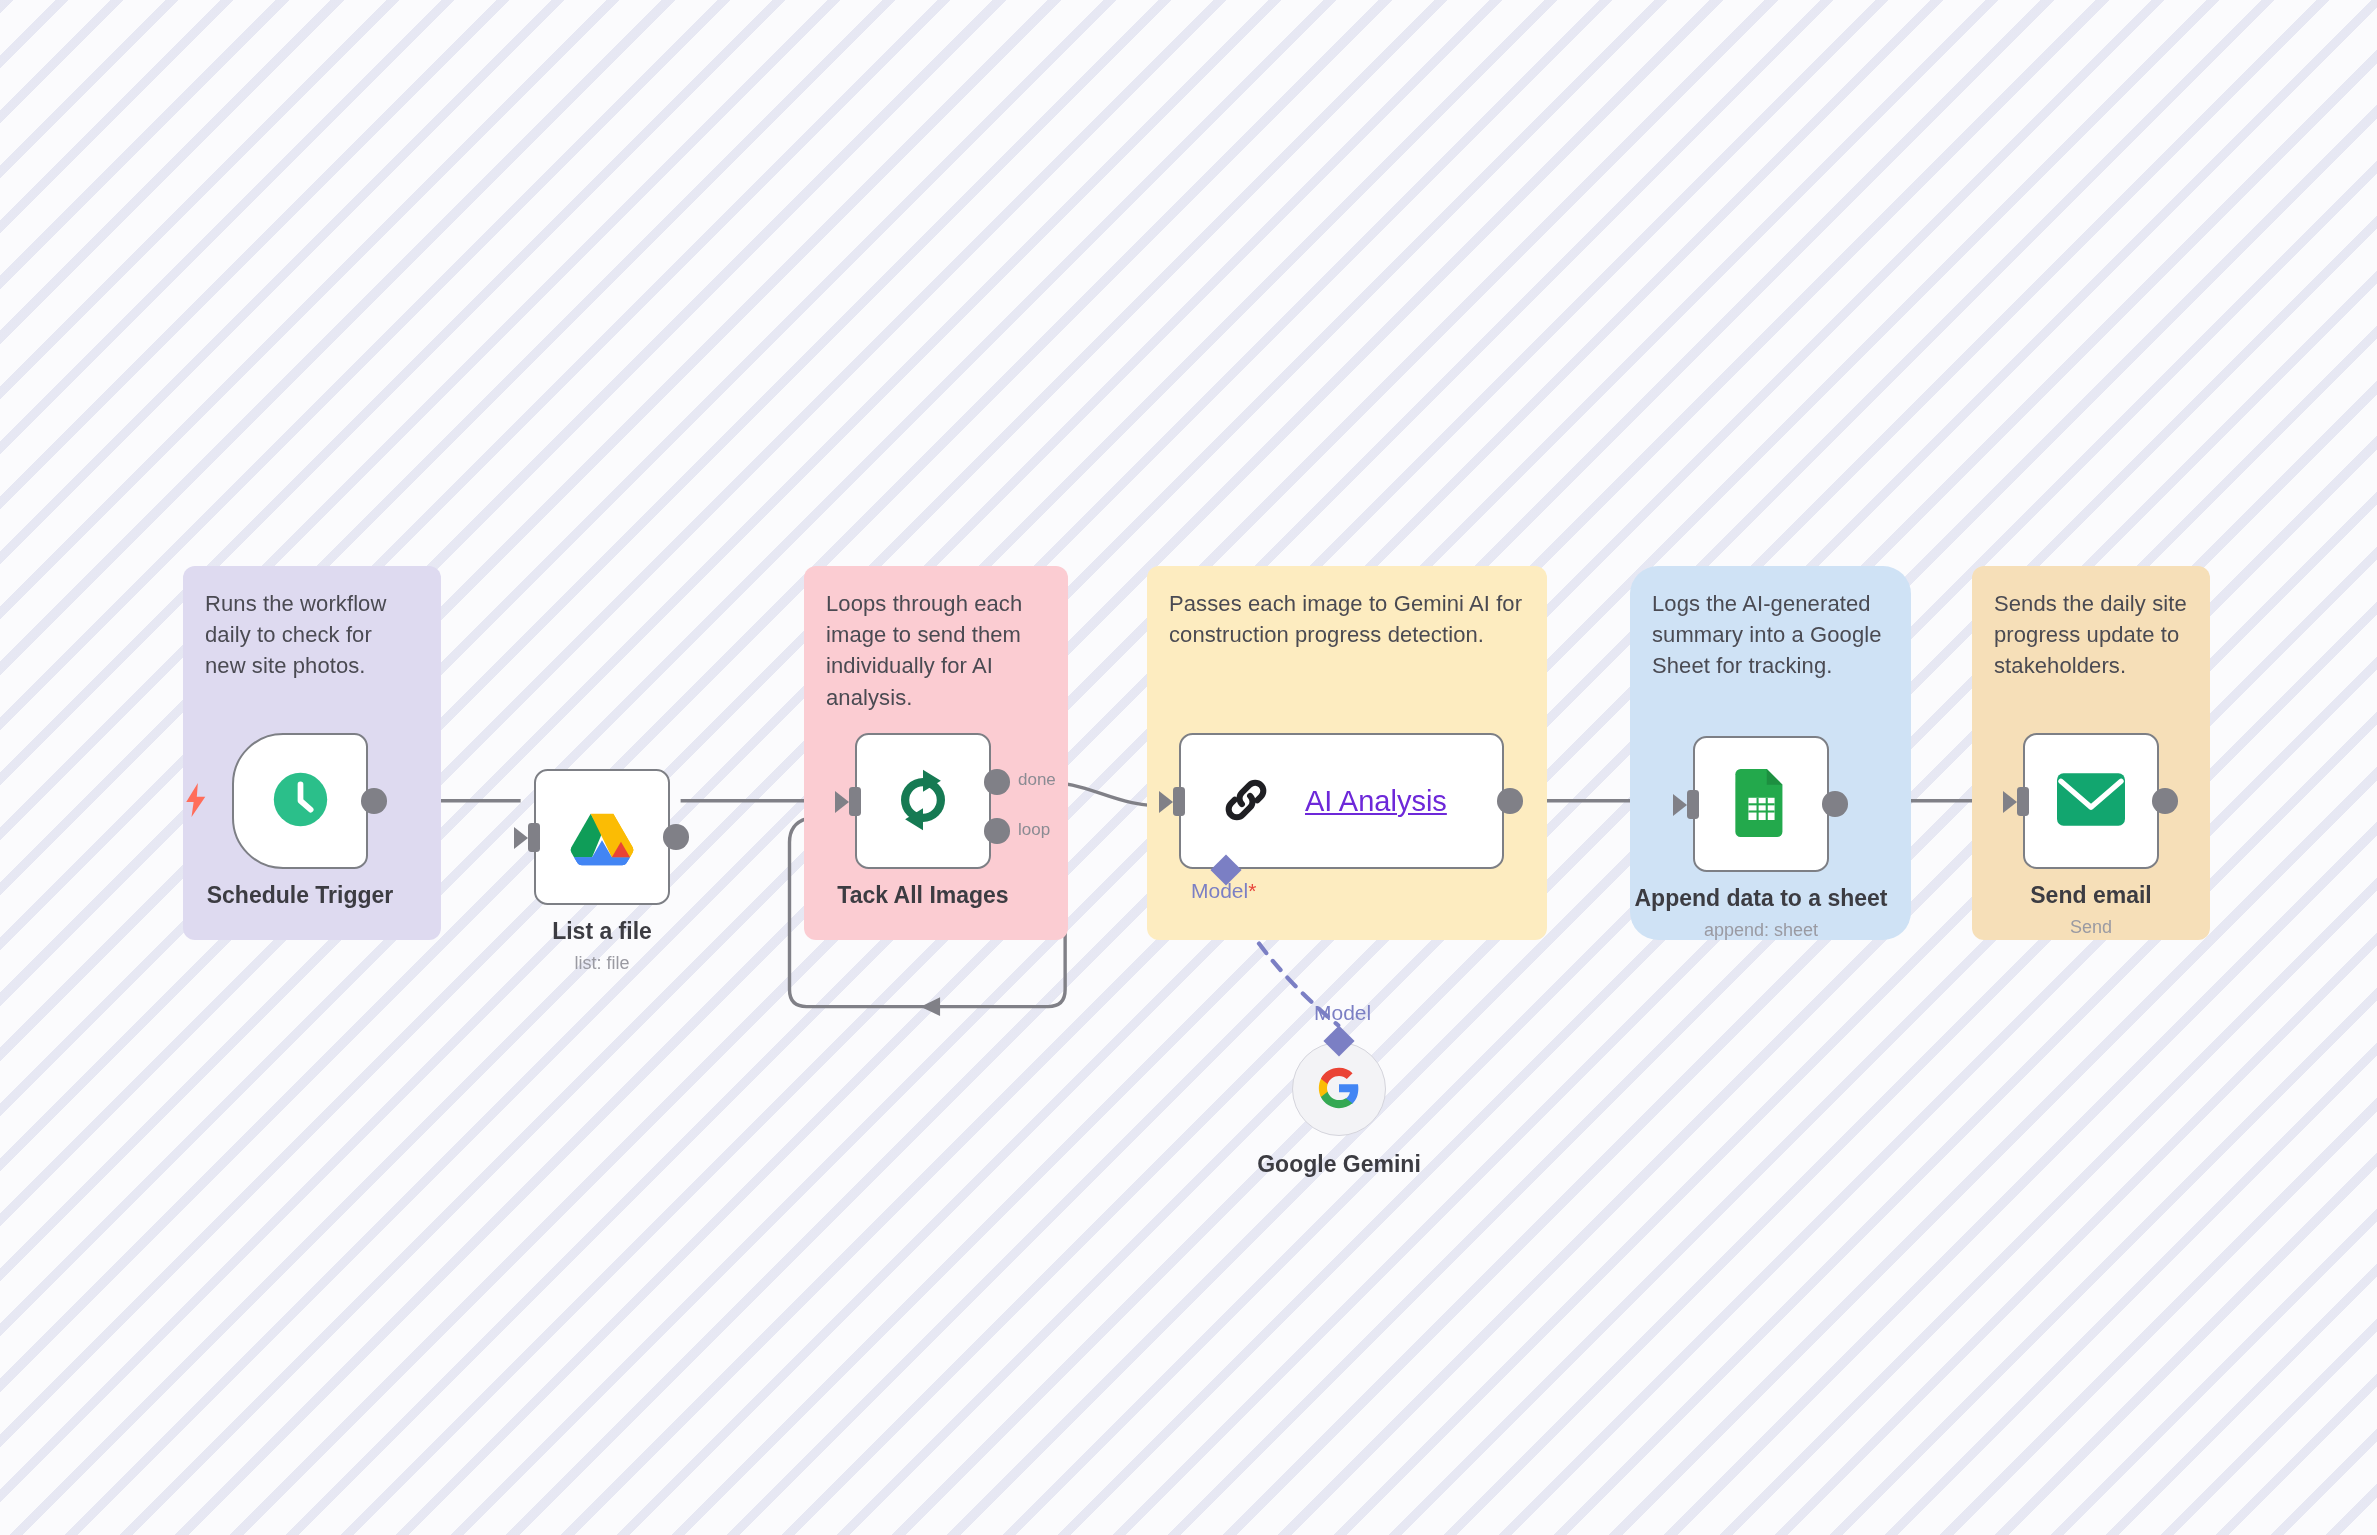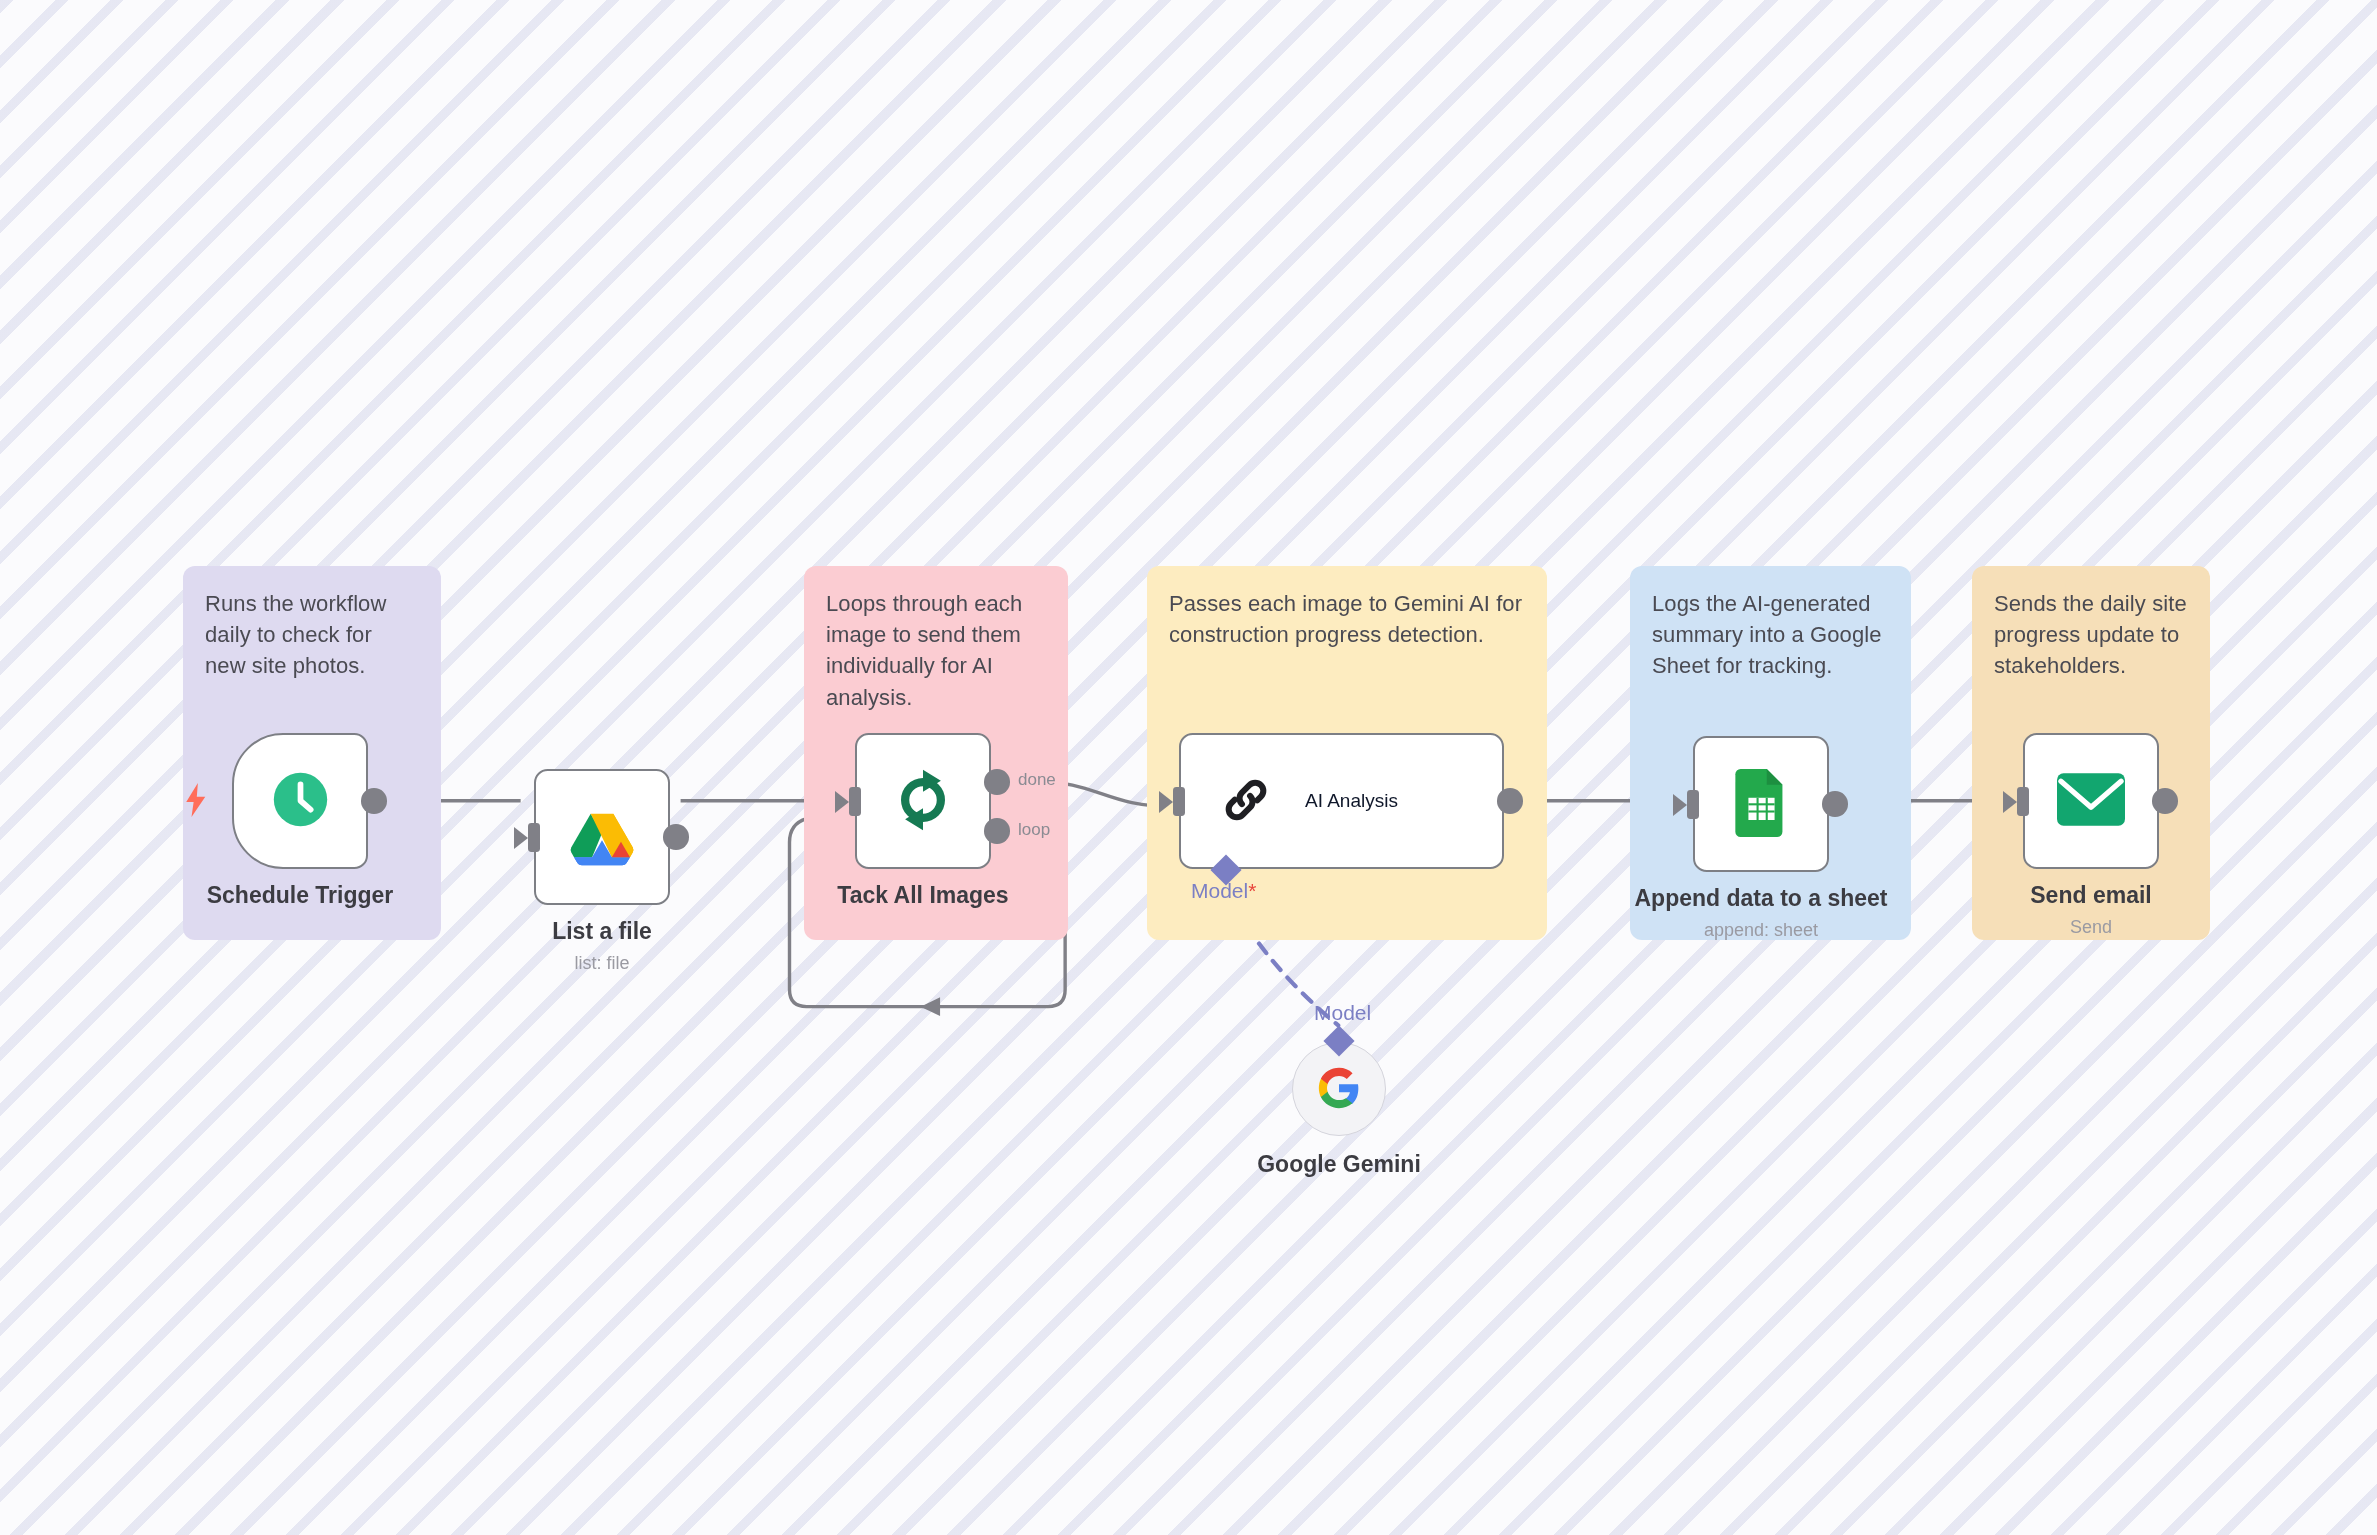--- a/index.html
+++ b/index.html
@@ -74,23 +74,24 @@
   .node-sub {
     position: absolute;
     left: 50%;
     transform: translateX(-50%);
     white-space: nowrap;
     font-size: 18px;
     color: #9a9aa2;
   }
 
   .inline-label {
-    font-size: 19px;
-    color: #0f172a;
+    font-size: 29px;
+    color: #6d28d9;
     font-weight: normal;
+    text-decoration: underline;
   }
 
   
   .port-out {
     position: absolute;
     width: 25.5px; height: 25.5px;
     border-radius: 50%;
     background: #808087;
   }
   .port-in {
@@ -199,21 +200,21 @@
 image to send them
 individually for AI
 analysis.</div>
   </div>
 
   <div class="sticky" style="left:1147px; top:566px; width:400px; height:374px; background:#fdecc0;">
     <div class="sticky-text">Passes each image to Gemini AI for
 construction progress detection.</div>
   </div>
 
-  <div class="sticky" style="left:1630px; top:566px; width:281px; height:374px; background:#cfe2f5;">
+  <div class="sticky" style="left:1630px; top:566px; width:281px; height:374px; background:#cfe2f5;border-radius:28px;">
     <div class="sticky-text">Logs the AI-generated
 summary into a Google
 Sheet for tracking.</div>
   </div>
 
   <div class="sticky" style="left:1972px; top:566px; width:238px; height:374px; background:#f6dfb8;">
     <div class="sticky-text">Sends the daily site
 progress update to
 stakeholders.</div>
   </div>

